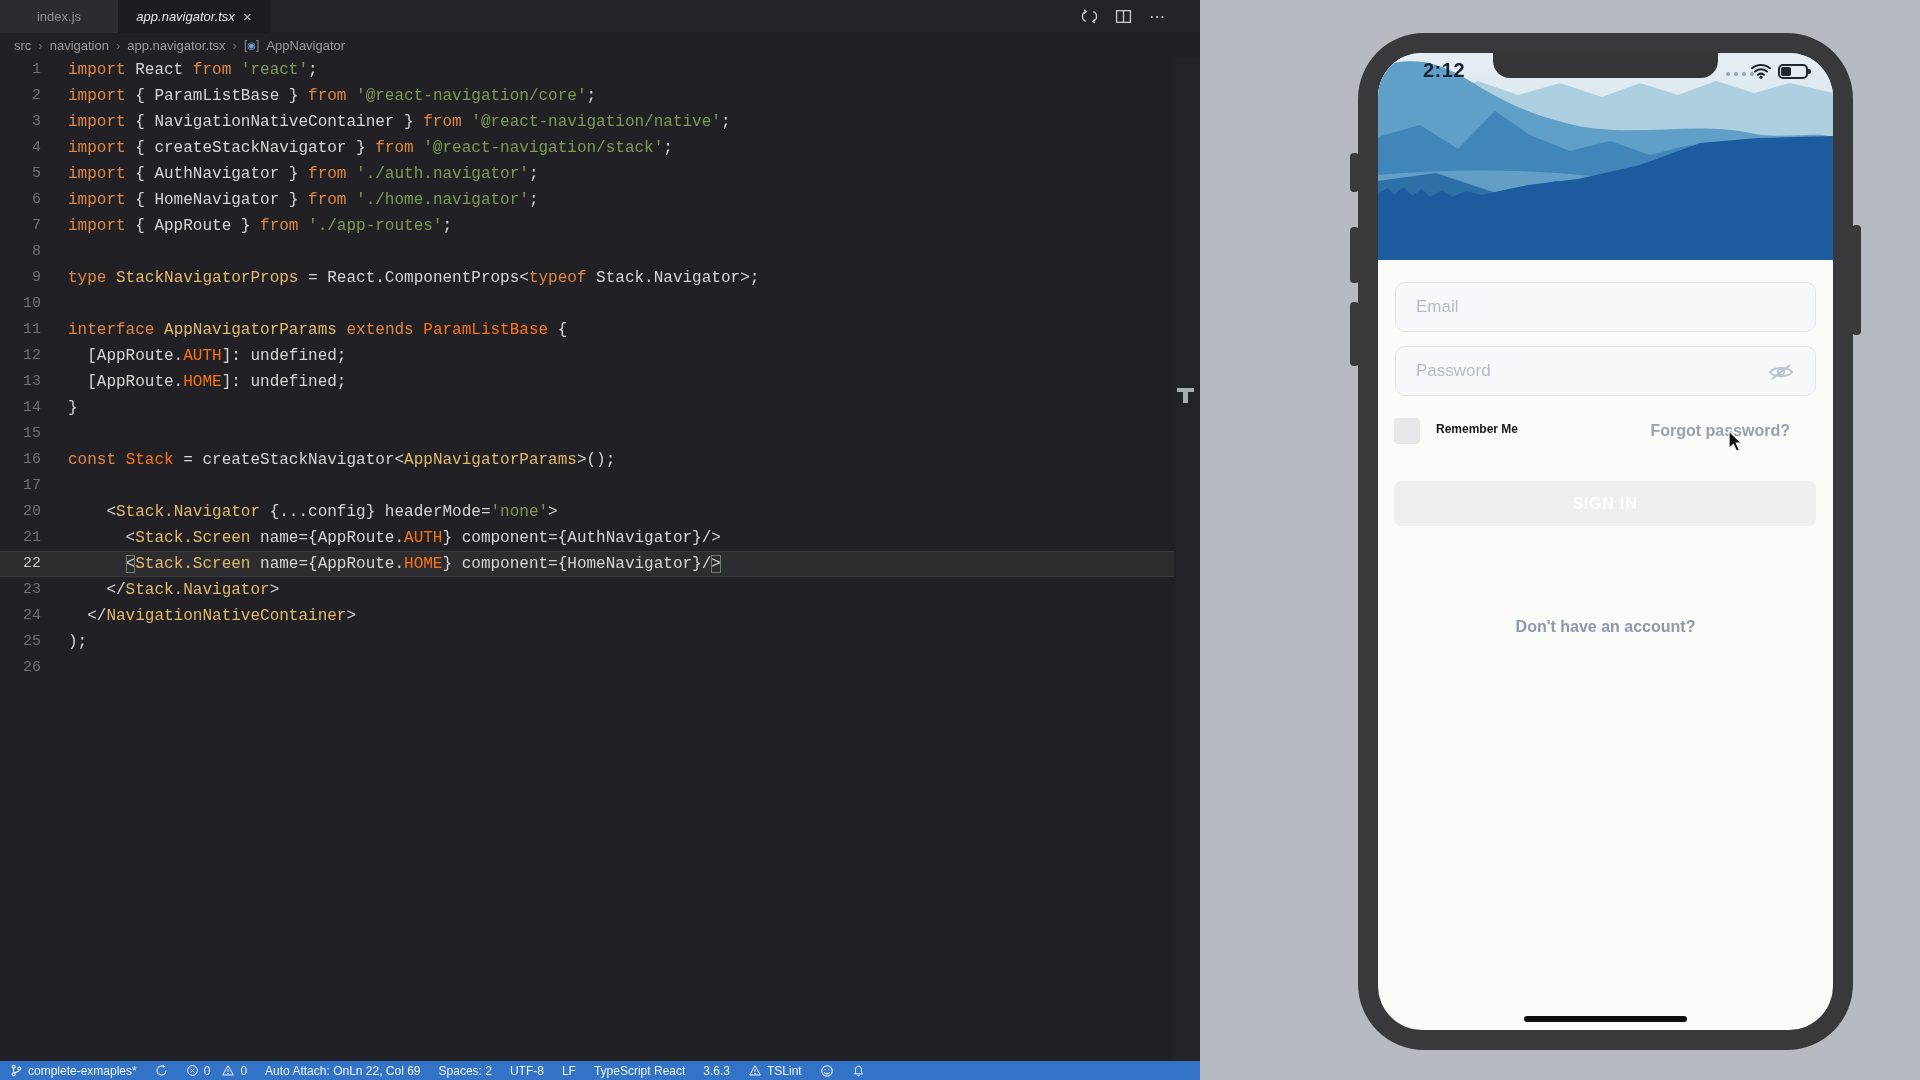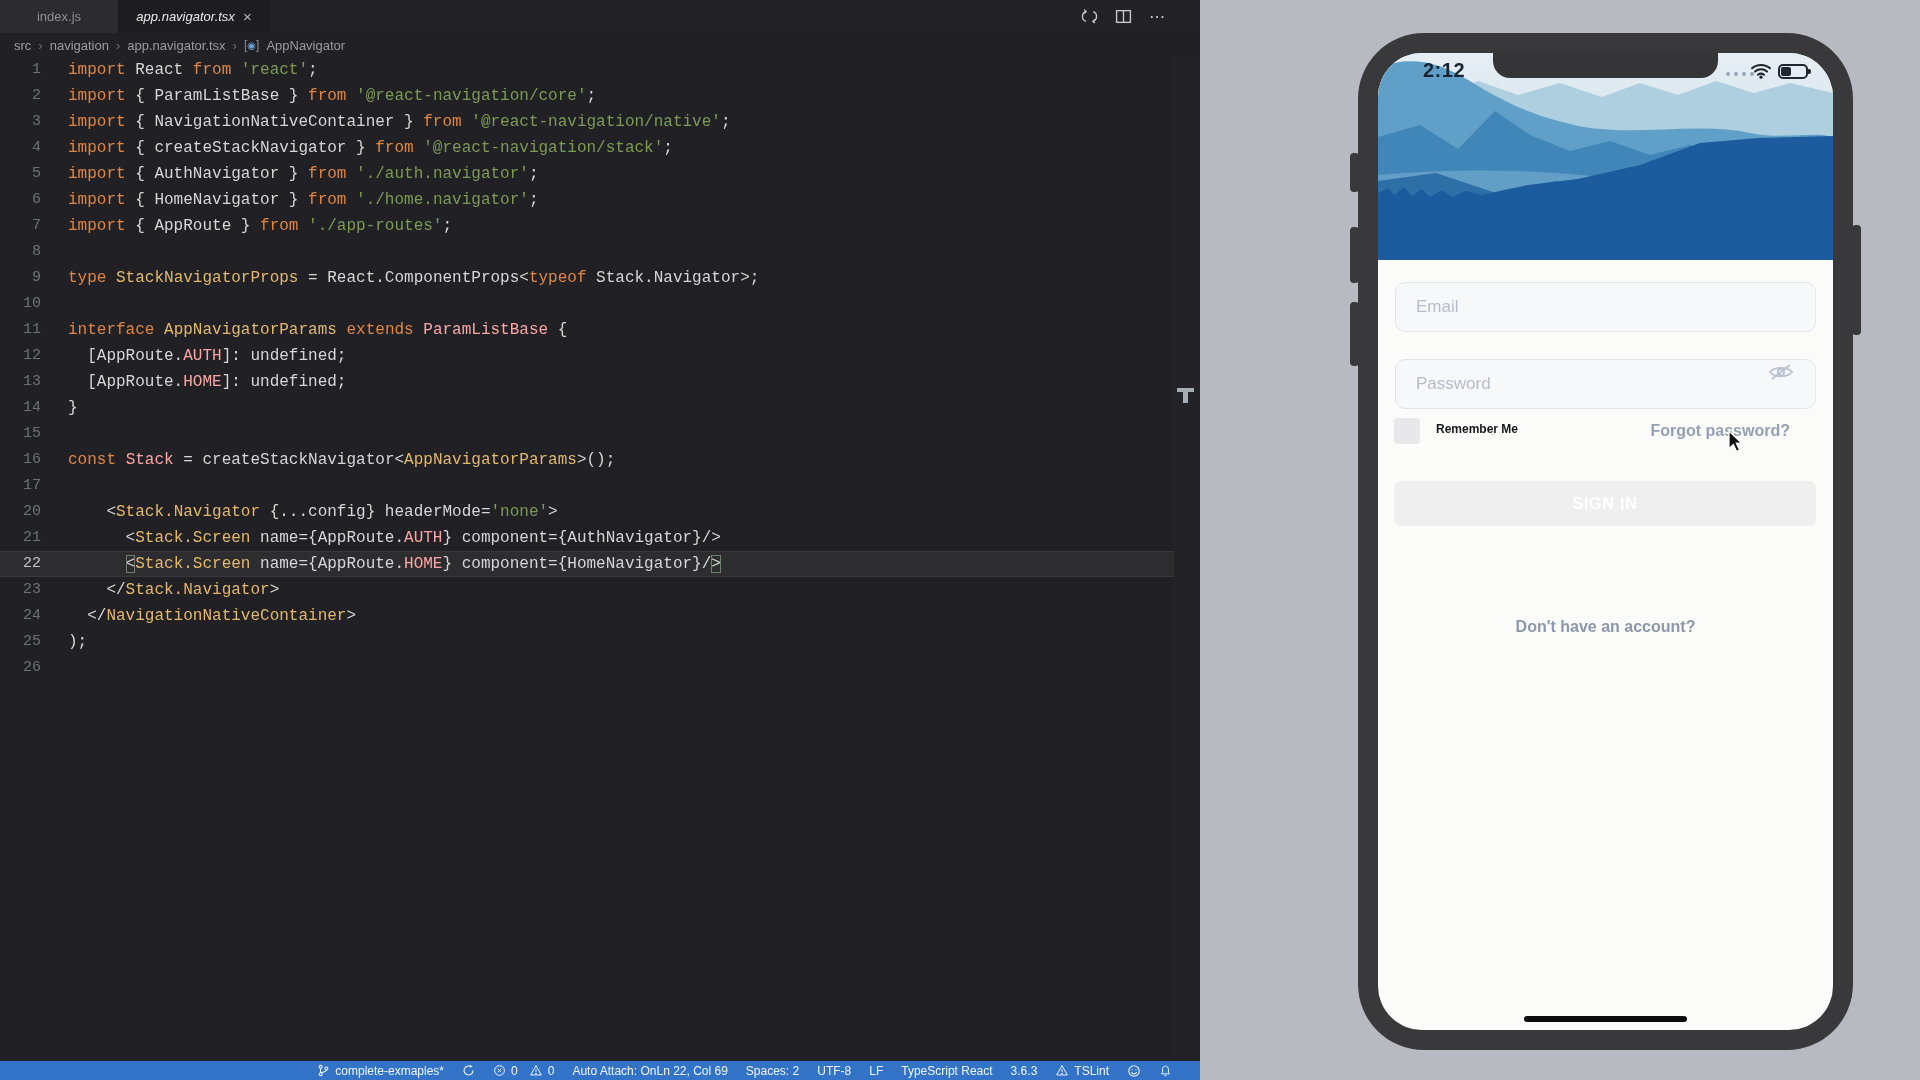--- a/index.html
+++ b/index.html
@@ -30,30 +30,30 @@
   .cl .ln{width:62px;box-sizing:border-box;padding-right:21px;text-align:right;color:#6e7174;
           font-size:15px;flex:none;user-select:none;}
   .cl .lt{padding-left:6px;}
   .cl.current{background:rgba(255,255,255,.055);box-shadow:0 1px 0 rgba(255,255,255,.06) inset,0 -1px 0 rgba(255,255,255,.06) inset;}
   .cl.current .ln{color:#c5c5c5;}
   .c-k{color:#e08643;}
   .c-p{color:#d6d6d6;}
   .c-s{color:#7d9a55;}
   .c-t{color:#e2b96c;}
   .c-g{color:#e2b96c;}
-  .c-u{color:#fca5a5;}
+  .c-u{color:#f97316;}
   .c-b{color:#d6d6d6;outline:1px solid #6b7f6b;outline-offset:-1px;}
 
   .scrollbar{position:absolute;right:0;top:57px;bottom:19px;width:26px;background:#232327;}
   .scroll-marker{position:absolute;left:3px;top:331px;width:17px;height:15px;}
   .scroll-marker .h{position:absolute;left:0;top:0;width:17px;height:4px;background:#a8adb3;}
   .scroll-marker .v{position:absolute;left:6px;top:4px;width:5px;height:11px;background:#a8adb3;}
 
   .statusbar{position:absolute;left:0;bottom:0;width:100%;height:19px;background:#3273c8;color:#f0f6fd;
-       font-size:12px;display:flex;align-items:center;justify-content:flex-end;box-sizing:border-box;
+       font-size:12px;display:flex;align-items:center;justify-content:flex-start;box-sizing:border-box;
        padding:0 28px 0 10px;}
   .sb-group{display:flex;align-items:center;gap:18px;}
   .sb-item{display:flex;align-items:center;gap:5px;white-space:nowrap;cursor:pointer;}
   .sb-item svg{display:block;}
 
   
   .stage{position:absolute;left:1291px;top:0;width:629px;height:1080px;background:#b7bac0;}
   .phone{position:absolute;left:67px;top:33px;width:495px;height:1017px;background:#39393b;border-radius:66px;}
   .side-btn{position:absolute;background:#39393b;border-radius:4px;}
   .btn-mute{left:-8px;top:120px;width:9px;height:39px;}
@@ -69,21 +69,21 @@
   .wifi{position:absolute;left:372px;top:10px;}
   .battery{position:absolute;left:400px;top:11px;width:30px;height:15px;border:2px solid #20272e;border-radius:5px;box-sizing:border-box;}
   .battery .lvl{position:absolute;left:1px;top:1px;width:10px;height:9px;background:#20272e;border-radius:2px;}
   .battery .nub{position:absolute;right:-5px;top:3px;width:3px;height:5px;background:#20272e;border-radius:0 2px 2px 0;}
 
   .field{position:absolute;left:17px;width:421px;height:50px;background:#f7f8fa;border:1px solid #e2e5ea;
          border-radius:10px;box-sizing:border-box;font-size:17px;color:#3a3f47;padding:0 46px 0 20px;
          font-family:"Liberation Sans","DejaVu Sans",sans-serif;outline:none;}
   .field::placeholder{color:#b6bdc8;opacity:1;}
   .f-email{top:229px;}
-  .f-pass{top:306px;}
+  .f-pass{top:293px;}
   .eye{position:absolute;left:388px;top:307px;cursor:pointer;}
 
   .checkbox{position:absolute;left:16px;top:365px;width:26px;height:26px;background:#e8e8ea;border-radius:4px;cursor:pointer;}
   .remember{position:absolute;left:58px;top:369px;font-size:12px;font-weight:bold;color:#15181d;}
   .forgot{position:absolute;right:43px;top:369px;font-size:16px;font-weight:bold;color:#95a0b2;cursor:pointer;}
 
   .signin{position:absolute;left:16px;top:428px;width:422px;height:45px;border:none;border-radius:7px;
           color:#fff;font-size:16px;font-weight:bold;letter-spacing:.8px;cursor:pointer;
           font-family:"Liberation Sans","DejaVu Sans",sans-serif;}
   .noacct{position:absolute;left:0;top:565px;width:100%;text-align:center;font-size:16px;font-weight:bold;color:#8d98aa;cursor:pointer;}

